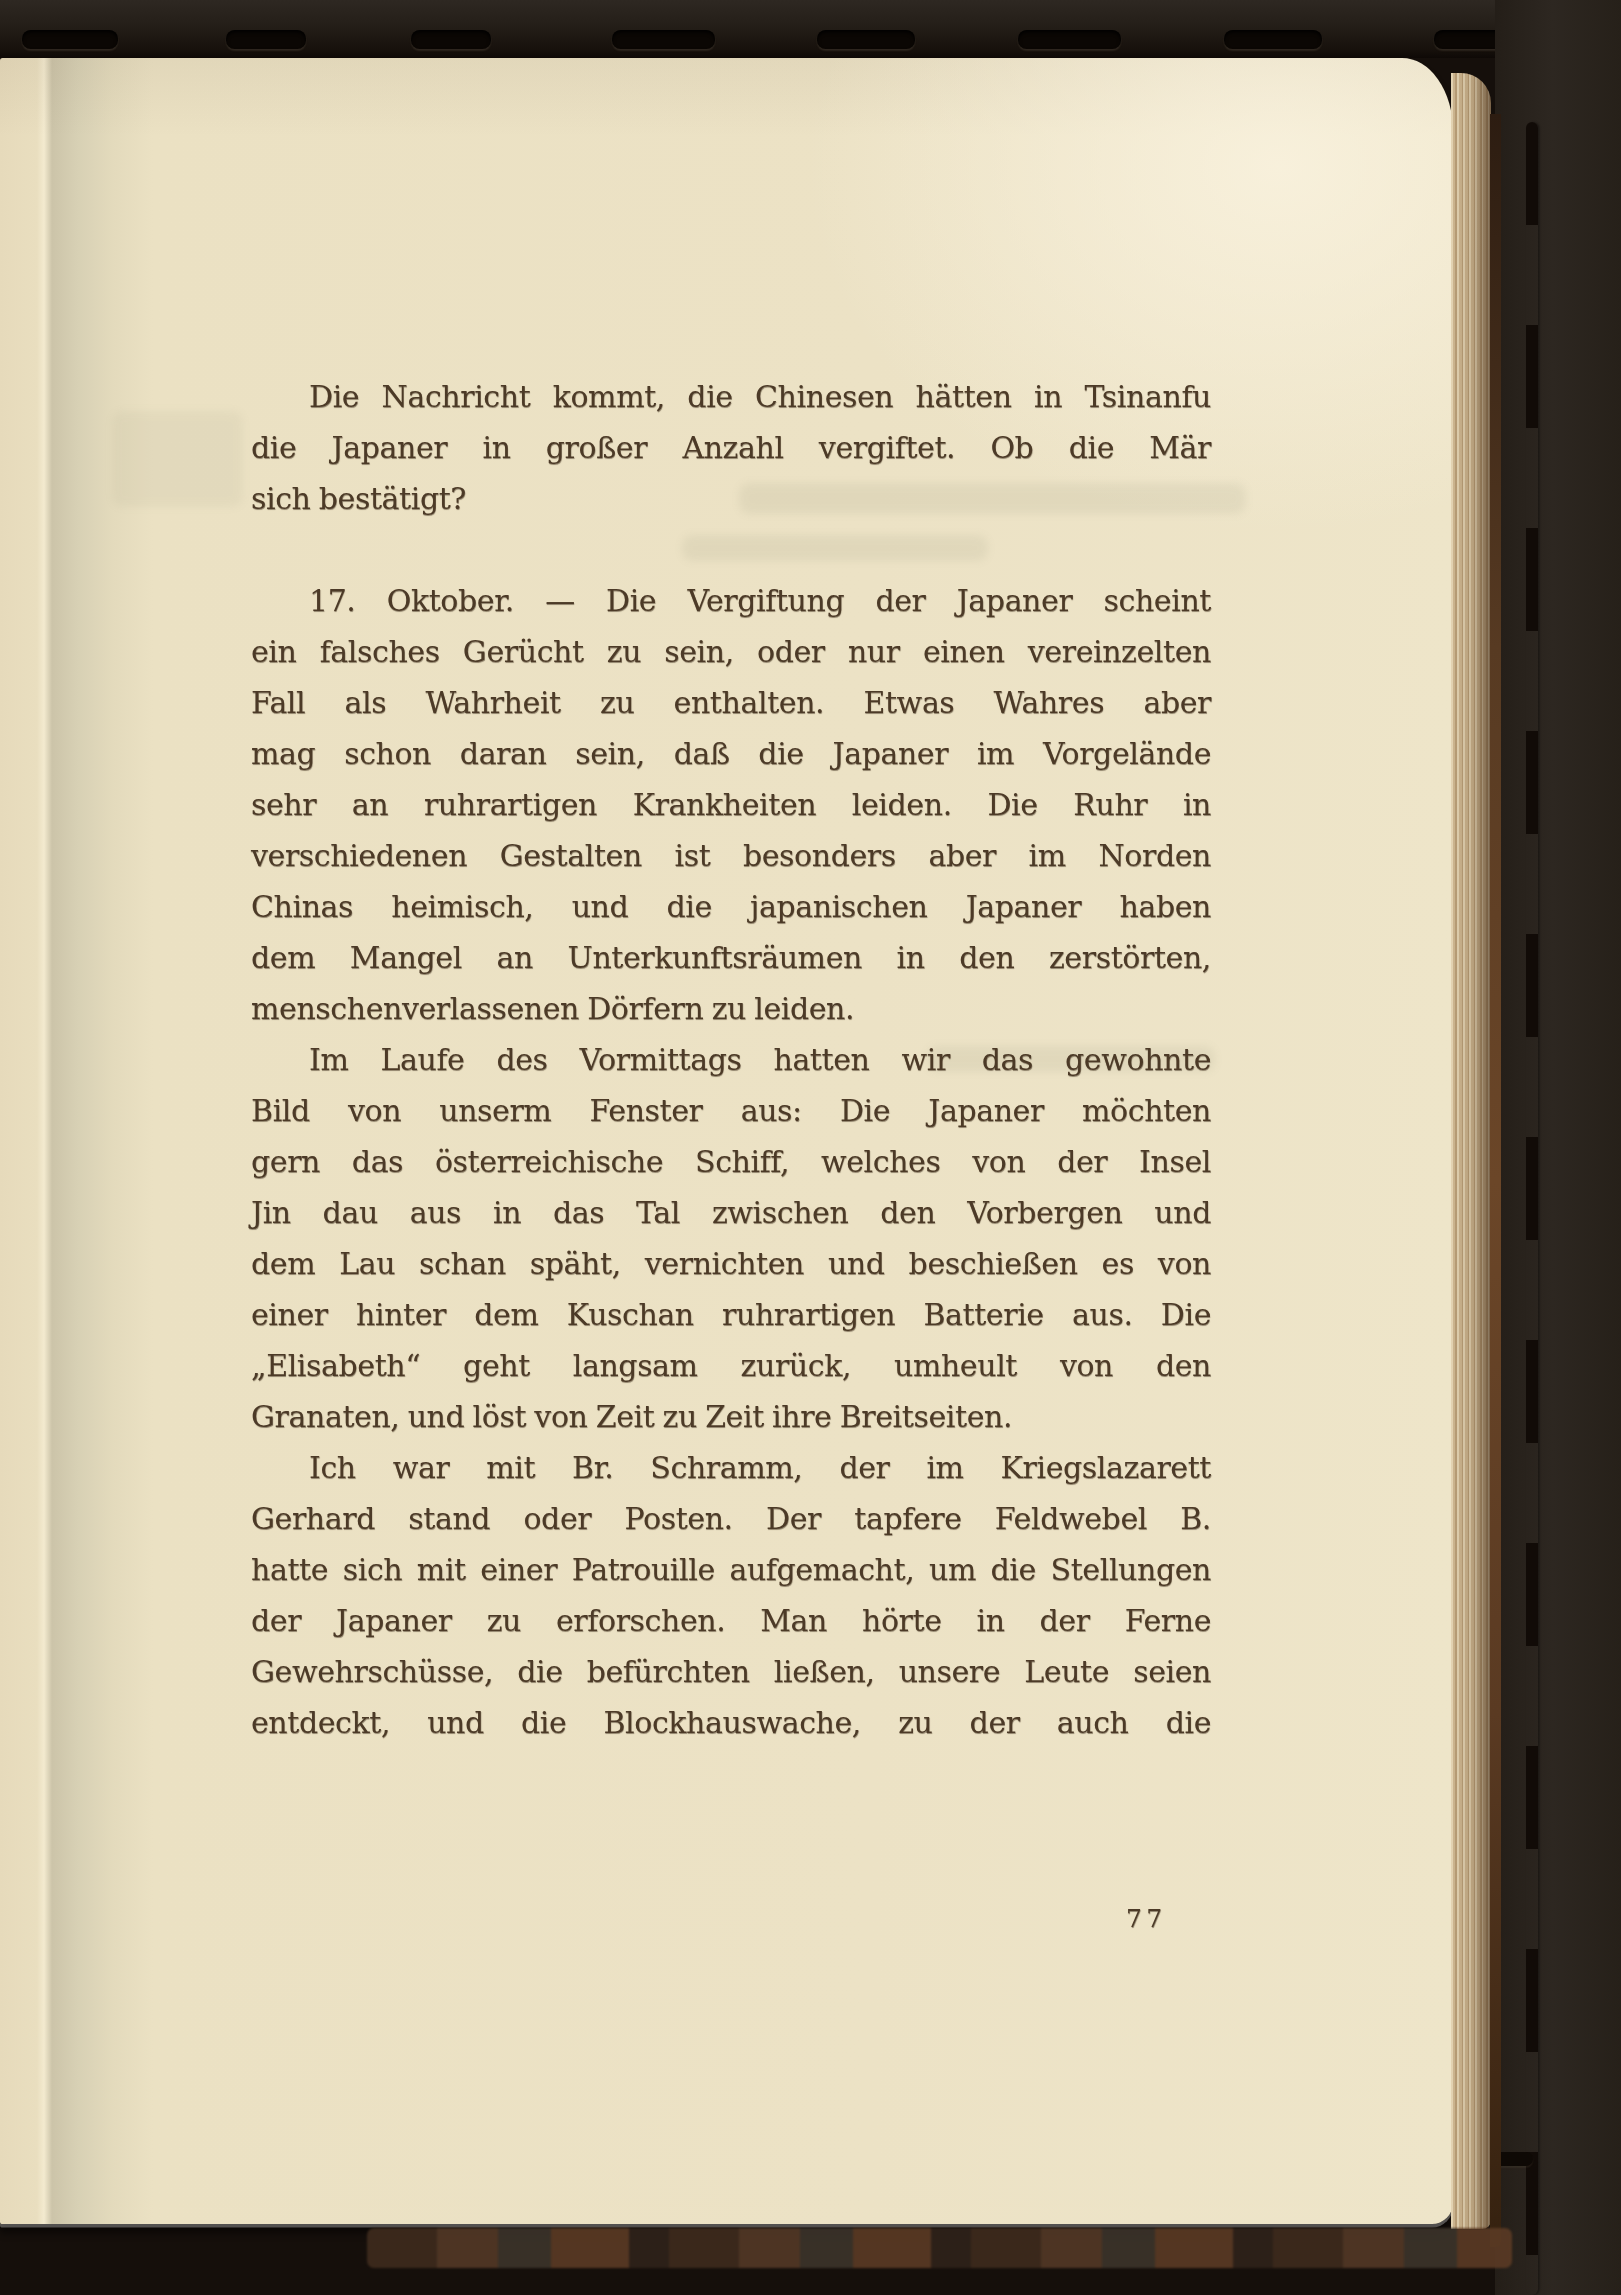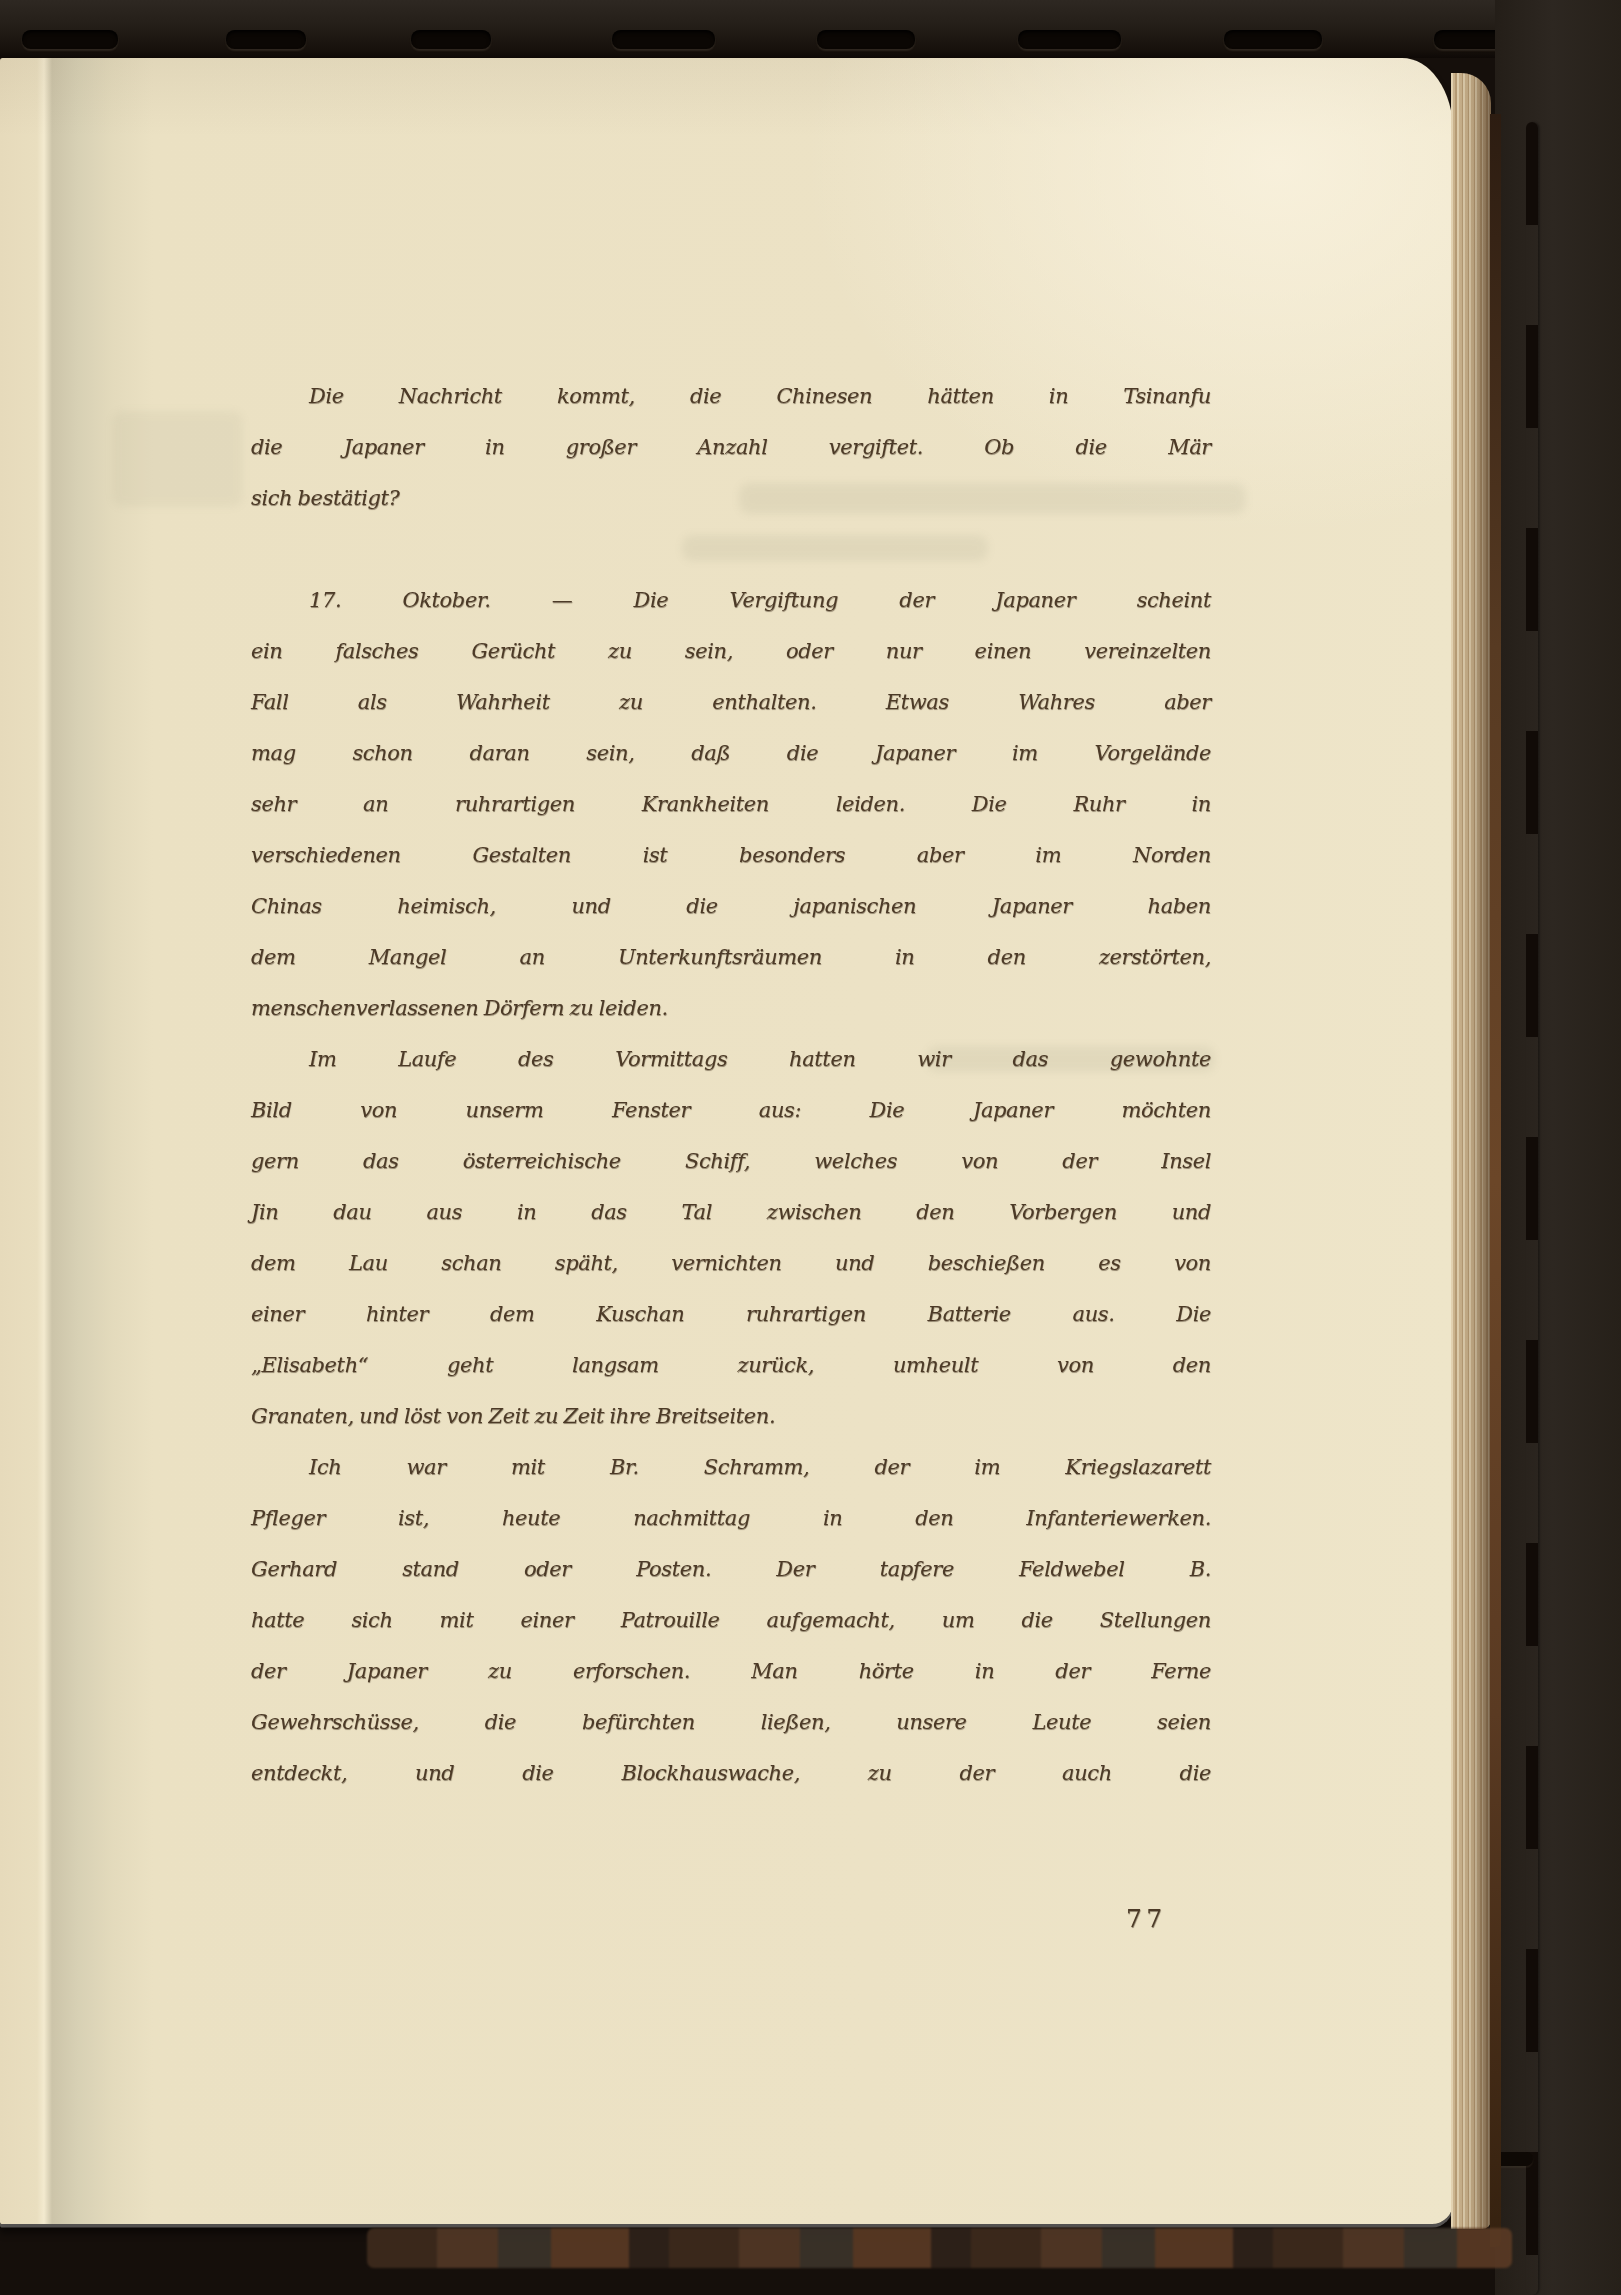--- a/index.html
+++ b/index.html
@@ -65,24 +65,23 @@
   .bottom-cover{
     position:absolute;left:367px;top:2228px;width:1145px;height:40px;
     background:repeating-linear-gradient(90deg,#3e2b1d 0px,#3e2b1d 70px,#523826 70px,#523826 131px,#3b332a 131px,#3b332a 184px,#5a3a24 184px,#5a3a24 262px,#2f221a 262px,#2f221a 302px);
     filter:blur(0.9px);border-radius:7px;opacity:.92;
   }
   
   .ghost{position:absolute;background:#7e8066;opacity:.10;filter:blur(4.4px);border-radius:10.5px;}
   
   .textblock{
     position:absolute;left:251px;top:371px;width:960px;
-    color:#4c3a27;font-size:21px;line-height:51px;
+    color:#4c3a27;font-size:30px;line-height:51px;
     letter-spacing:-0.4px;word-spacing:-0.9px;
     text-shadow:0.4px 0.6px 0.7px rgba(58,42,24,.5);
-    font-style:italic;
   }
   .para{margin:0;padding:0;}
   .para.gap{margin-top:51px;}
   .line{display:block;height:51px;text-align:justify;text-align-last:justify;overflow:visible;}
   .line.end{text-align-last:left;}
   .line.indent{padding-left:58px;}
   .page-number{
     position:absolute;left:1126px;top:1846px;width:70px;
     color:#4c3a27;font-size:25px;letter-spacing:4.4px;
     text-shadow:0.4px 0.6px 0.7px rgba(58,42,24,.5);
@@ -137,21 +136,20 @@
         <span class="line">Bild von unserm Fenster aus: Die Japaner möchten</span>
         <span class="line">gern das österreichische Schiff, welches von der Insel</span>
         <span class="line">Jin dau aus in das Tal zwischen den Vorbergen und</span>
         <span class="line">dem Lau schan späht, vernichten und beschießen es von</span>
         <span class="line">einer hinter dem Kuschan ruhrartigen Batterie aus.  Die</span>
         <span class="line">„Elisabeth“ geht langsam zurück, umheult von den</span>
         <span class="line end">Granaten, und löst von Zeit zu Zeit ihre Breitseiten.</span>
       </p>
       <p class="para">
         <span class="line indent">Ich war mit Br. Schramm, der im Kriegslazarett</span>
-        <span class="line">Pfleger ist, heute nachmittag in den Infanteriewerken.</span>
         <span class="line">Gerhard stand oder Posten.  Der tapfere Feldwebel B.</span>
         <span class="line">hatte sich mit einer Patrouille aufgemacht, um die Stellungen</span>
         <span class="line">der Japaner zu erforschen.  Man hörte in der Ferne</span>
         <span class="line">Gewehrschüsse, die befürchten ließen, unsere Leute seien</span>
         <span class="line">entdeckt, und die Blockhauswache, zu der auch die</span>
       </p>
     </div>
 
     <div class="page-number">77</div>
   </div>

